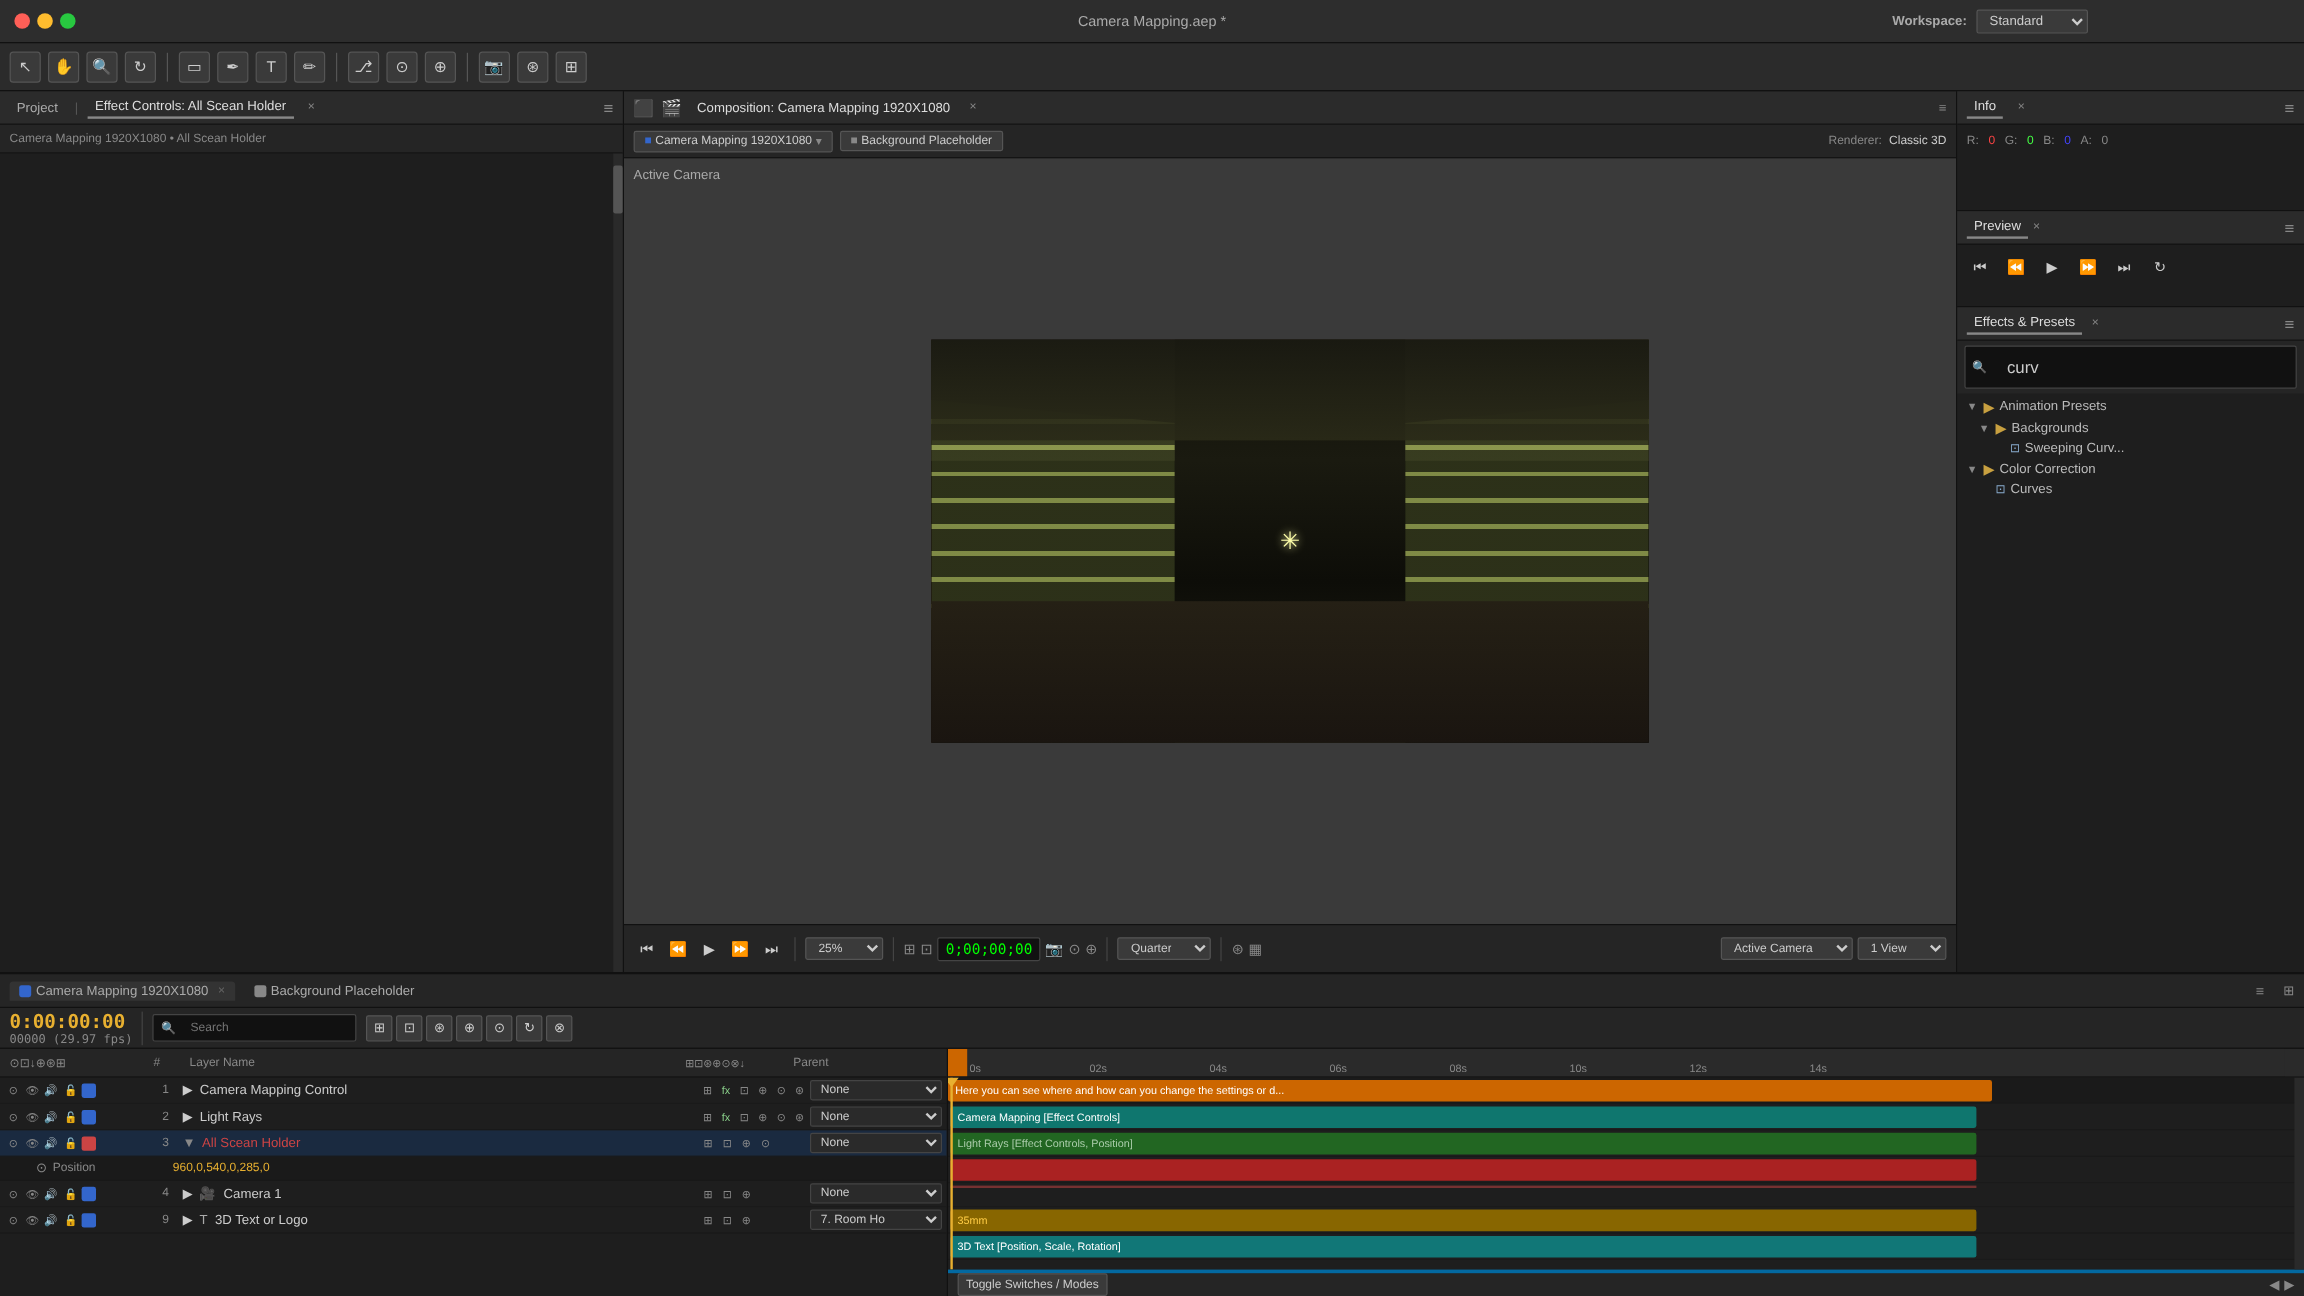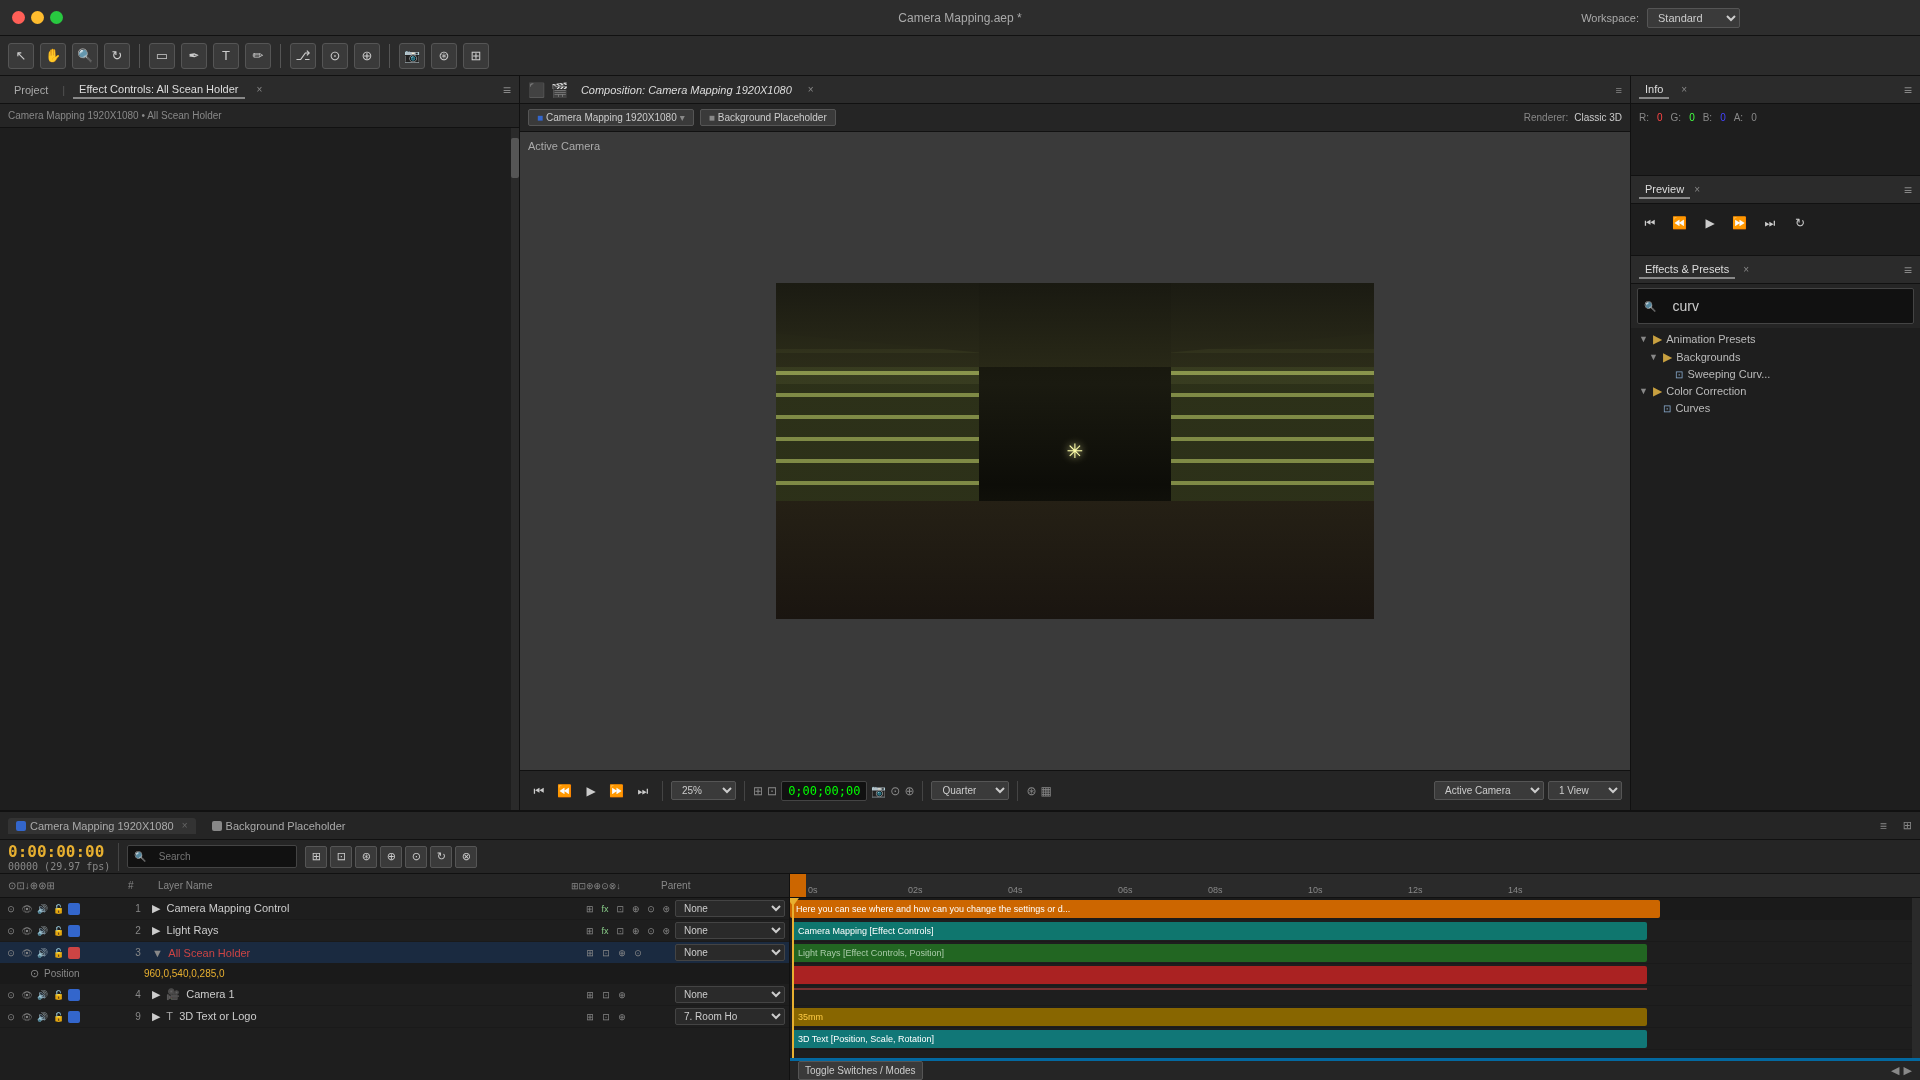--- a/index.html
+++ b/index.html
@@ -43,21 +43,21 @@
       color: #aaa;
       font-size: 12px;
     }
     .title-bar-tools {
       position: absolute;
       right: 180px;
       display: flex;
       align-items: center;
       gap: 4px;
     }
-    .workspace-label { color: #aaa; font-size: 11px; margin-right: 4px; }
+    .workspace-label { color: #aaa; font-size: 11px; margin-right: 4px; font-weight: bold; }
     .workspace-dropdown {
       background: #3a3a3a;
       border: 1px solid #555;
       color: #ccc;
       padding: 2px 20px 2px 6px;
       font-size: 11px;
       border-radius: 2px;
     }
 
     
@@ -187,21 +187,21 @@
       border-bottom: 1px solid #111;
       flex-shrink: 0;
       gap: 6px;
     }
     .comp-tab {
       color: #aaa;
       font-size: 11px;
       padding: 2px 6px;
       cursor: pointer;
     }
-    .comp-tab.active { color: #ddd; font-style: italic; }
+    .comp-tab.active { color: #ddd; }
     .comp-panel-menu { margin-left: auto; color: #888; }
 
     .viewer-toolbar {
       background: #252525;
       height: 28px;
       display: flex;
       align-items: center;
       padding: 0 8px;
       border-bottom: 1px solid #111;
       gap: 6px;
@@ -1146,21 +1146,21 @@
       </div>
     </div>
 
     <div class="timeline-tracks">
 
       <div class="timeline-ruler">
         <div style="position:absolute; left:0; top:0; bottom:0; width:16px; background:#cc6600;"></div>
         <div class="ruler-mark" style="left:18px;">0s</div>
         <div class="ruler-mark" style="left:118px;">02s</div>
         <div class="ruler-mark" style="left:218px;">04s</div>
-        <div class="ruler-mark" style="left:328px;">06s</div>
+        <div class="ruler-mark" style="left:318px;">06s</div>
         <div class="ruler-mark" style="left:418px;">08s</div>
         <div class="ruler-mark" style="left:518px;">10s</div>
         <div class="ruler-mark" style="left:618px;">12s</div>
         <div class="ruler-mark" style="left:718px;">14s</div>
         <div style="position:absolute; right:0; top:0; width:16px; height:100%; background:#2a2a2a;"></div>
       </div>
 
       <div class="track-area">
 
         <div class="track-row" style="height:22px; background:#1a1a1a;">

